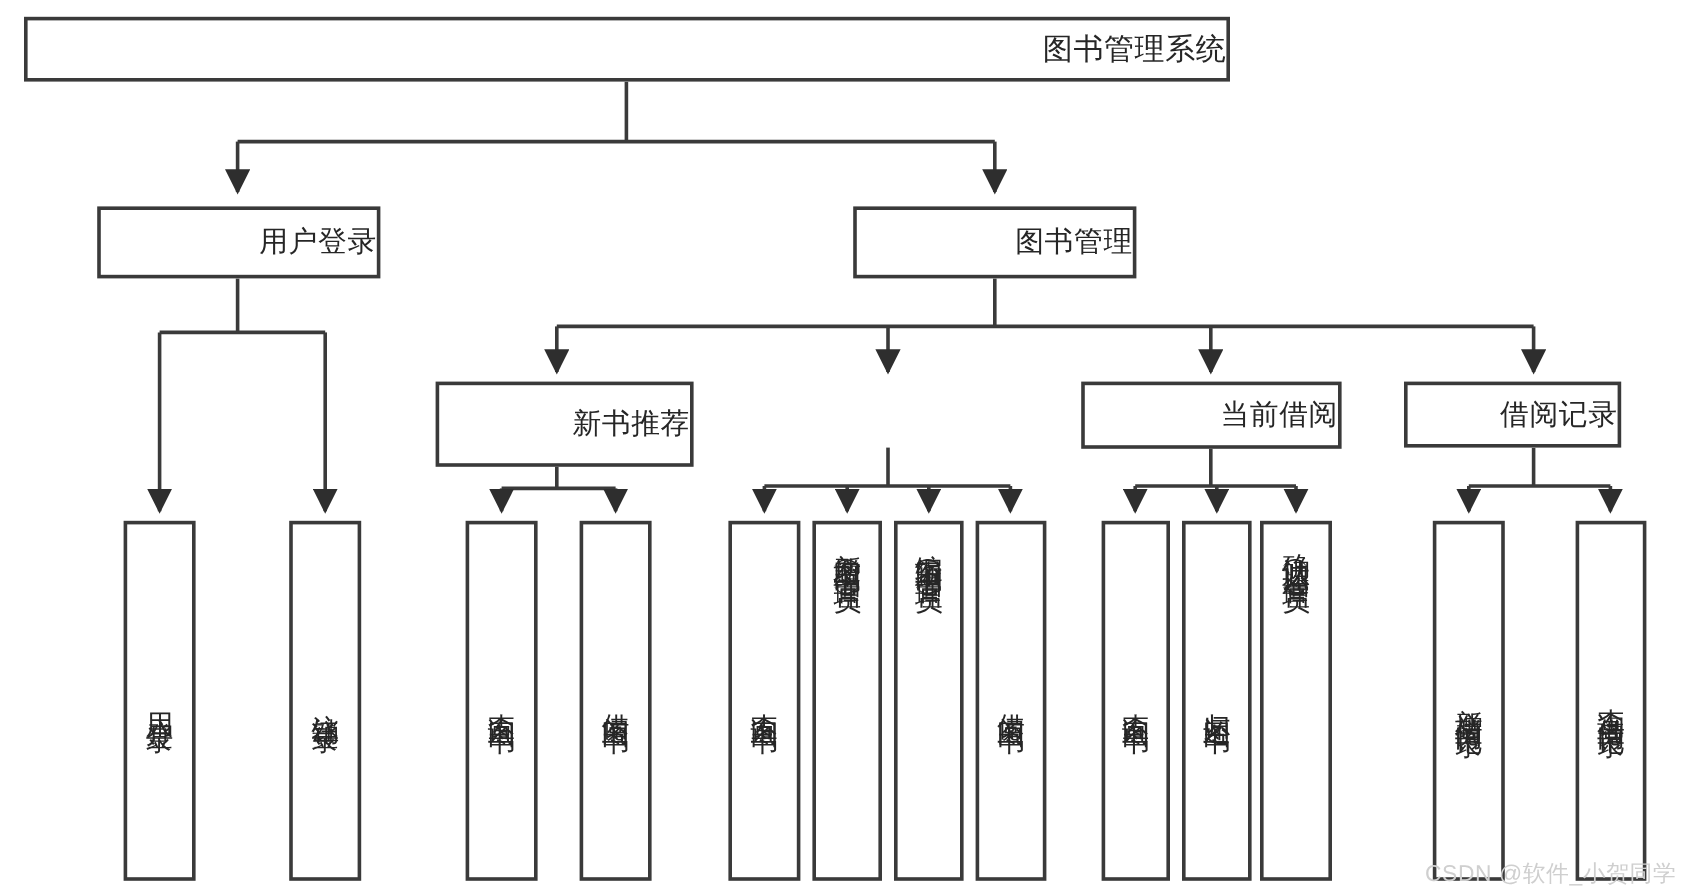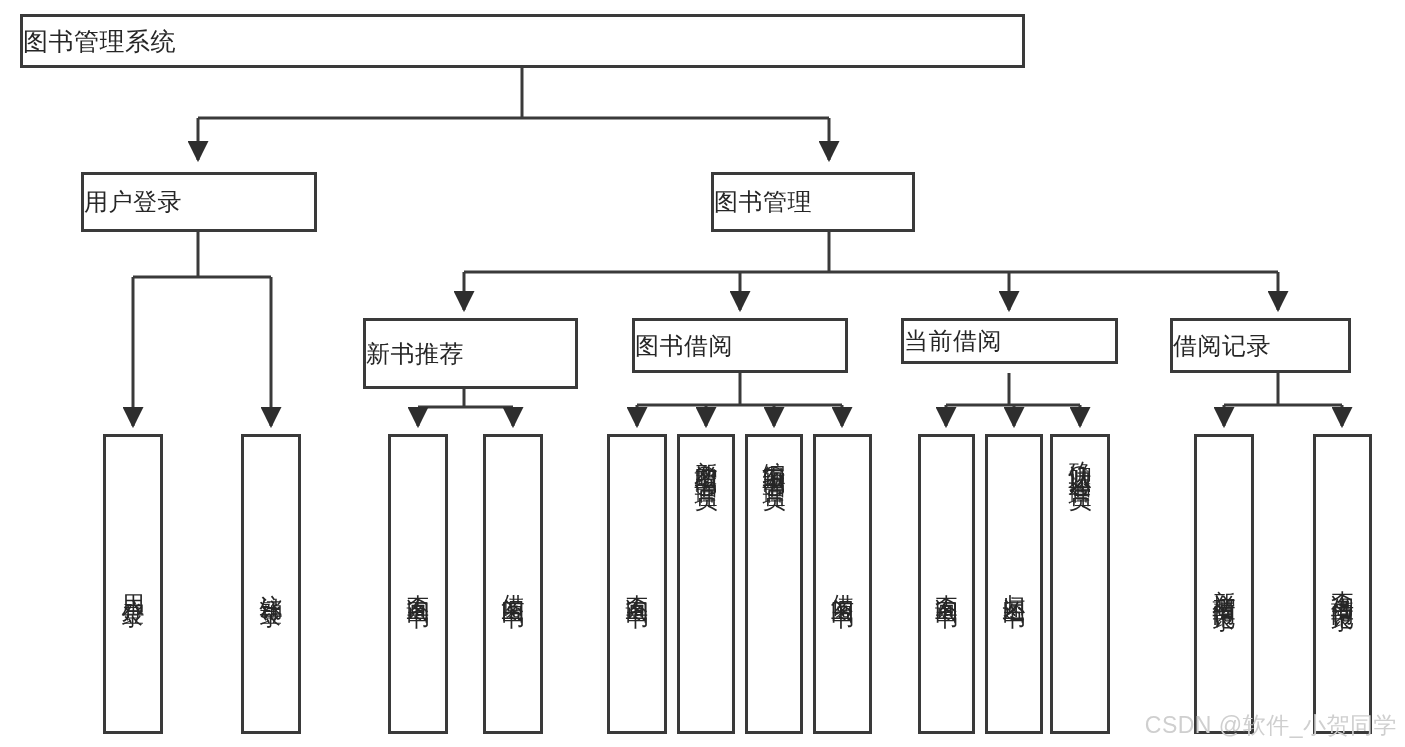--- a/index.html
+++ b/index.html
@@ -25,21 +25,21 @@
     height: 747px;
     pointer-events: none;
   }
   .node {
     position: absolute;
     box-sizing: border-box;
     border: 3px solid #3a3a3a;
     background: #ffffff;
     display: flex;
     align-items: center;
-    justify-content: flex-start;
+    justify-content: flex-end;
     color: #262626;
     z-index: 2;
   }
   .node .label {
     color: #262626;
     line-height: 1.0;
     letter-spacing: 0.5px;
   }
   
   .node.root { font-size: 25px; }
@@ -60,21 +60,21 @@
     white-space: nowrap;
   }
   .node.leaf.centered {
     align-items: center;
     padding-top: 0;
   }
   #watermark {
     position: absolute;
     right: 8px;
     bottom: 6px;
-    font-size: 23px;
+    font-size: 19px;
     color: #cfcfcf;
     white-space: nowrap;
     z-index: 3;
     letter-spacing: 0.5px;
   }
 </style>
 </head>
 <body>
 
 <div id="canvas">
@@ -129,31 +129,28 @@
     </g>
   </svg>
 
   <div class="node root" style="left:20px; top:14px; width:1005px; height:54px;">
     <span class="label">图书管理系统</span>
   </div>
 
   <div class="node branch" style="left:81px; top:172px; width:236px; height:60px;">
     <span class="label">用户登录</span>
   </div>
-  <div class="node branch" style="left:711px; top:172px; width:204px; height:60px;">
+  <div class="node branch" style="left:711px; top:172px; width:236px; height:60px;">
     <span class="label">图书管理</span>
   </div>
 
   <div class="node branch" style="left:363px; top:318px; width:215px; height:71px;">
     <span class="label">新书推荐</span>
   </div>
-  <div class="node branch" style="left:632px; top:318px; width:216px; height:55px;">
-    <span class="label">图书借阅</span>
-  </div>
-  <div class="node branch" style="left:901px; top:318px; width:217px; height:46px;font-family:Liberation Serif, serif;">
+  <div class="node branch" style="left:901px; top:318px; width:217px; height:56px;font-family:Liberation Serif, serif;">
     <span class="label">当前借阅</span>
   </div>
   <div class="node branch" style="left:1170px; top:318px; width:181px; height:55px;">
     <span class="label">借阅记录</span>
   </div>
 
   <div class="node leaf centered" style="left:103px; top:434px; width:60px; height:300px;">
     <span class="label">用户登录</span>
   </div>
   <div class="node leaf centered" style="left:241px; top:434px; width:60px; height:300px;">

